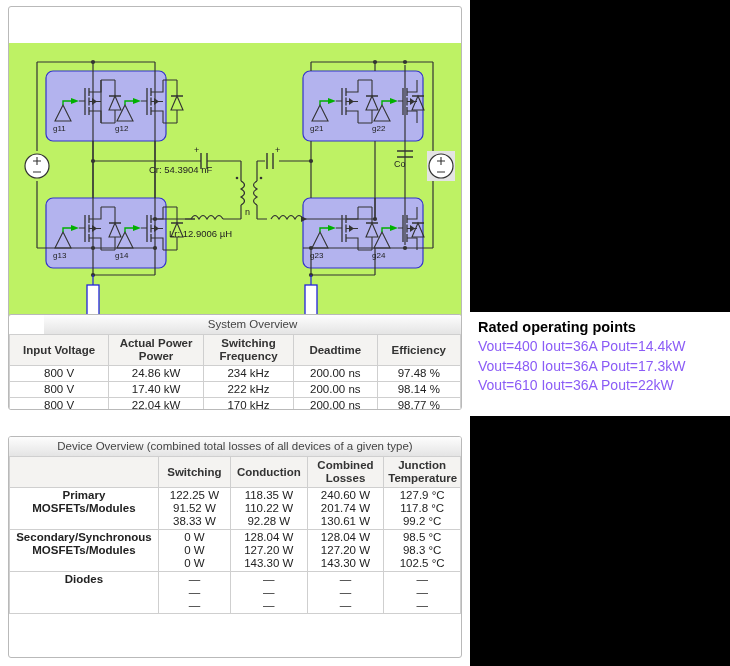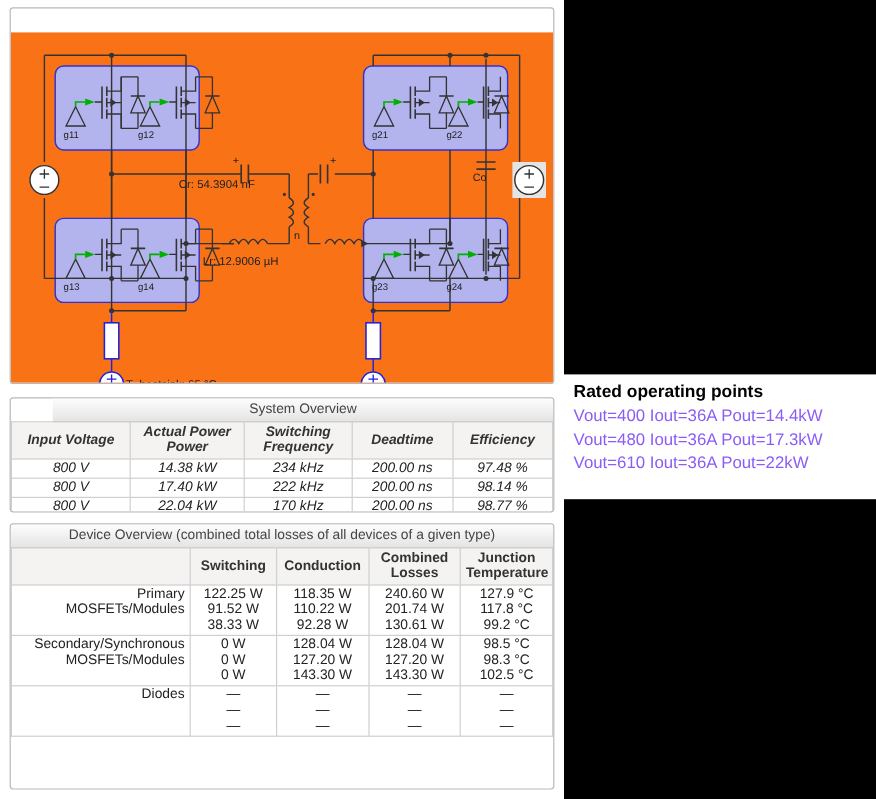--- a/index.html
+++ b/index.html
@@ -11,35 +11,35 @@
   #left-column{position:absolute;left:0;top:0;width:470px;height:666px;background:#ffffff;}
 
   .panel{position:absolute;background:#ffffff;border:1px solid #b9b9b9;border-radius:3px;
          box-sizing:border-box;overflow:hidden;}
   .panel-title{height:19px;line-height:19px;text-align:center;font-size:11.5px;color:#444;
                background:linear-gradient(to bottom,#fdfdfd 0%,#f2f2f2 45%,#e4e4e4 100%);
                border-bottom:1px solid #c9c9c9;}
 
   
   #circuit-panel{left:8px;top:6px;width:454px;height:314px;}
-  #circuit-canvas{position:absolute;left:0;top:20px;width:452px;height:292px;background:#f97316;}
+  #circuit-canvas{position:absolute;left:0;top:36px;width:452px;height:292px;background:#bef264;}
   #circuit-canvas svg{display:block;}
 
   
   .tbl{border-collapse:collapse;width:100%;font-size:11.5px;color:#222;table-layout:fixed;}
   .tbl th{background:#f4f3f1;border:1px solid #cfcfcf;font-weight:bold;font-size:11.5px;
           color:#333;padding:2px 4px;text-align:center;line-height:13px;}
   .tbl td{border:1px solid #cfcfcf;padding:1px 4px;vertical-align:top;line-height:13px;
           background:#ffffff;}
   .num{text-align:center;font-size:11.5px;white-space:pre-line;}
-  .rowlabel{text-align:right;font-weight:normal;background:#f7f6f4;white-space:pre-line;}
+  .rowlabel{text-align:center;font-weight:bold;background:#f7f6f4;white-space:pre-line;}
   .blank-cell{background:#f7f6f4;}
 
-  #system-panel{left:8px;top:331px;width:454px;height:96px;padding-left:35px;}
-  #system-body{position:absolute;left:0;top:19px;right:0;font-style:italic;}
+  #system-panel{left:8px;top:314px;width:454px;height:96px;padding-left:35px;}
+  #system-body{position:absolute;left:0;top:19px;right:0;}
 
   #device-panel{left:8px;top:436px;width:454px;height:222px;}
   #device-body{position:absolute;left:0;top:19px;right:0;}
 
   
   #right-column{position:absolute;left:470px;top:0;width:260px;height:666px;background:#000;}
   #rated-box{position:absolute;left:0;top:312px;width:260px;height:104px;background:#ffffff;
              padding:6px 8px 0 8px;box-sizing:border-box;}
   #rated-title{font-size:14.5px;font-weight:bold;color:#000;line-height:19px;}
   .rated-line{font-size:14px;color:#8b5cf6;line-height:19.5px;white-space:nowrap;}
@@ -374,21 +374,21 @@
 Power</th>
             <th style="white-space:pre-line">Switching
 Frequency</th>
             <th style="white-space:pre-line">Deadtime</th>
             <th style="white-space:pre-line">Efficiency</th>
           </tr>
         </thead>
         <tbody>
           <tr>
             <td class="num">800 V</td>
-            <td class="num">14.38 kW</td>
+            <td class="num">24.86 kW</td>
             <td class="num">234 kHz</td>
             <td class="num">200.00 ns</td>
             <td class="num">97.48 %</td>
           </tr>
           <tr>
             <td class="num">800 V</td>
             <td class="num">17.40 kW</td>
             <td class="num">222 kHz</td>
             <td class="num">200.00 ns</td>
             <td class="num">98.14 %</td>

